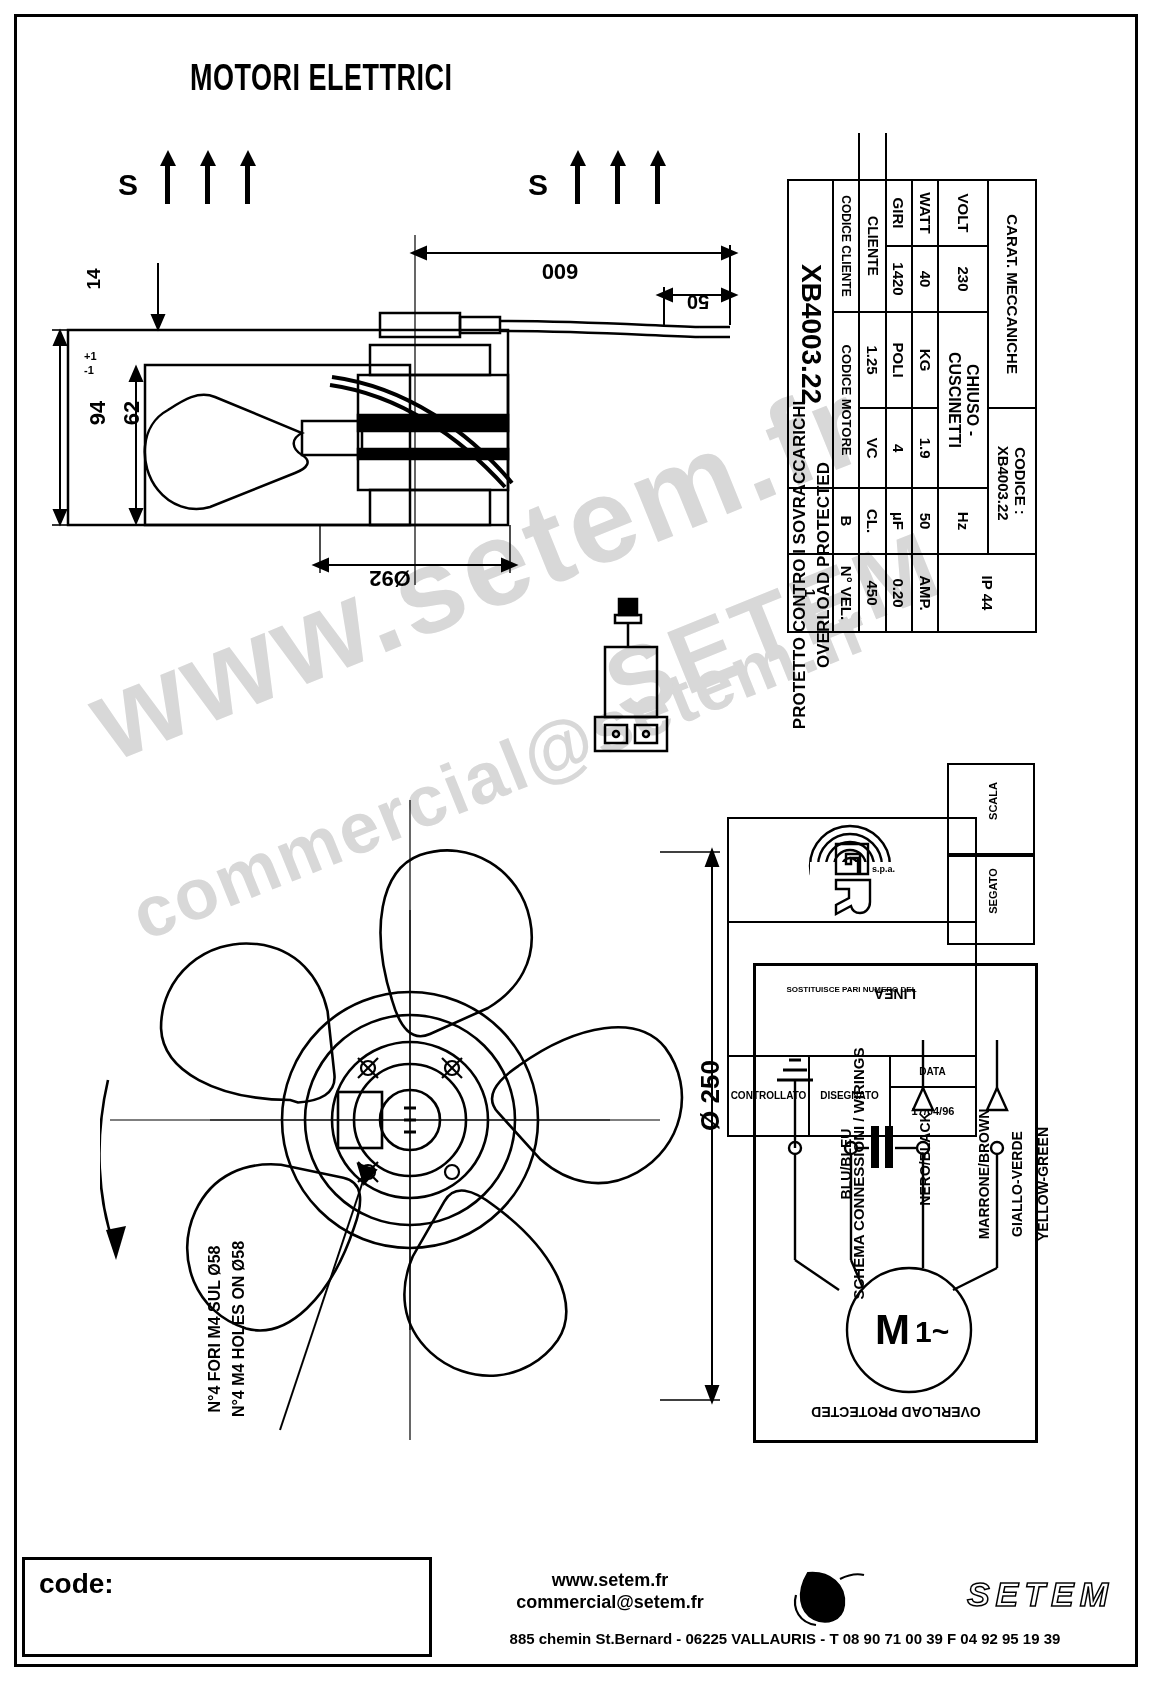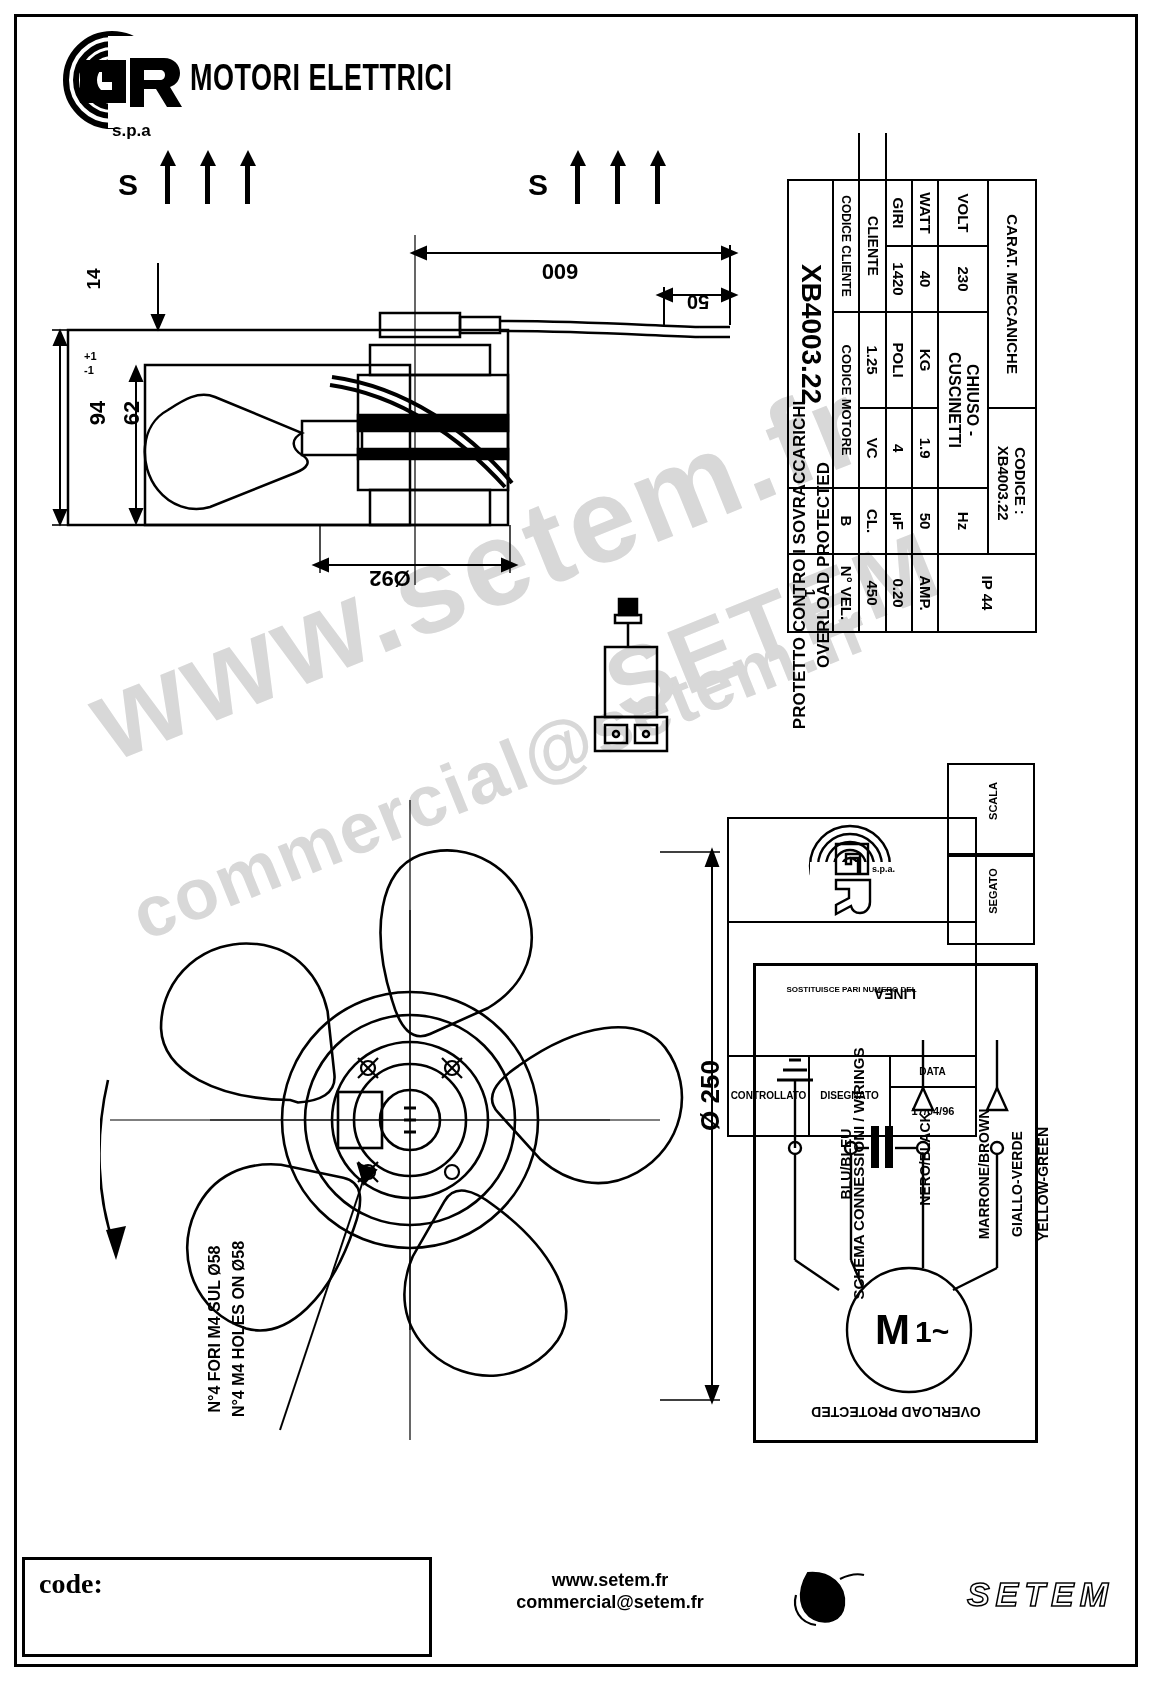--- a/index.html
+++ b/index.html
@@ -38,21 +38,21 @@
   #tb-rot{position:absolute;left:-30px;top:30px;width:190px;height:250px;transform:rotate(90deg);transform-origin:center center;}
   table.tb{border-collapse:collapse;width:190px;height:250px;font-size:11px;font-weight:bold;}
   table.tb td{border:2px solid #000;text-align:center;vertical-align:middle;}
 
   
   #wire-box{position:absolute;left:753px;top:963px;width:285px;height:480px;border:3px solid #000;box-sizing:border-box;}
   #wire-rot{position:absolute;left:0;top:0;width:279px;height:474px;transform:rotate(180deg);transform-origin:center center;}
   .wlabel{position:absolute;font-size:14px;font-weight:bold;white-space:nowrap;}
 
   
-  #code-box{position:absolute;left:22px;top:1557px;width:410px;height:100px;border:3px solid #000;box-sizing:border-box;font-family:Liberation Serif, serif;}
+  #code-box{position:absolute;left:22px;top:1557px;width:410px;height:100px;border:3px solid #000;box-sizing:border-box;}
   #code-lbl{position:absolute;left:14px;top:8px;font-size:28px;font-weight:bold;}
   #code-val{position:absolute;left:80px;top:34px;font-size:50px;font-weight:bold;letter-spacing:1px;}
   .foot{position:absolute;font-size:18px;font-weight:bold;text-align:center;}
   #setem-word{position:absolute;right:38px;top:1575px;font-size:34px;font-weight:bold;font-style:italic;letter-spacing:6px;
               -webkit-text-stroke:1.5px #000;color:#fff;}
   
   .wm{position:absolute;color:#d8d8d8;font-weight:bold;pointer-events:none;white-space:nowrap;}
   #wm1{left:70px;top:660px;font-size:120px;transform:rotate(-22deg);transform-origin:left top;letter-spacing:4px;}
   #wm2{left:120px;top:880px;font-size:72px;transform:rotate(-22deg);transform-origin:left top;letter-spacing:2px;}
   #wm3{left:590px;top:640px;font-size:96px;transform:rotate(-22deg);transform-origin:left top;letter-spacing:4px;}
@@ -62,37 +62,20 @@
 <body>
 
 <div id="page">
 
   <div class="wm" id="wm1">www.setem.fr</div>
   <div class="wm" id="wm2">commercial@setem.fr</div>
   <div class="wm" id="wm3">SETEM</div>
 
   <div class="frame"></div>
 
-  <div class="abs" id="logo-block">
-    <svg width="170" height="110" viewBox="0 0 170 110">
-      <g fill="none" stroke="#000" stroke-width="6">
-        <circle cx="78" cy="50" r="46"></circle>
-        <circle cx="78" cy="50" r="36"></circle>
-        <circle cx="78" cy="50" r="27"></circle>
-        <circle cx="78" cy="50" r="18"></circle>
-      </g>
-      <path d="M74 6 L150 6 L150 98 L74 98 Z" fill="#fff"></path>
-      <g fill="#000">
-        <path d="M46 30 h46 v12 h-30 v18 h16 v-8 h-10 v-11 h24 v32 h-46 z"></path>
-        <path d="M96 28 h34 c10 0 16 7 16 15 c0 7 -4 12 -10 14 l12 20 h-15 l-11 -18 h-12 v18 h-14 z
-                 M110 40 v10 h16 c3 0 5 -2 5 -5 c0 -3 -2 -5 -5 -5 z"></path>
-      </g>
-      <text x="78" y="106" font-family="Liberation Sans, sans-serif" font-size="17" font-weight="bold">s.p.a</text>
-    </svg>
-  </div>
   <div class="abs" id="brandname">MOTORI ELETTRICI</div>
 
   <div class="abs slabel" style="left:118px;top:168px;">S</div>
   <div class="uparrow" style="left:160px;top:150px;">
       <div class="head"></div>
       <div class="shaft"></div>
     </div>
   <div class="uparrow" style="left:200px;top:150px;">
       <div class="head"></div>
       <div class="shaft"></div>
@@ -470,20 +453,21 @@
     <div class="wlabel rot180" style="left:84px;top:20px;width:110px;text-align:center;">LINEA</div>
     <div class="wlabel rot180" style="left:30px;top:438px;width:220px;text-align:center;">OVERLOAD PROTECTED</div>
   </div>
 
   <div id="code-box">
     <div id="code-lbl">code:</div>
   </div>
 
   <div class="foot" style="left:470px;top:1570px;width:280px;">www.setem.fr</div>
   <div class="foot" style="left:470px;top:1592px;width:280px;">commercial@setem.fr</div>
+  <div class="foot" style="left:440px;top:1630px;width:690px;font-size:15px;">885 chemin St.Bernard  -   06225 VALLAURIS  -  T 08 90 71 00 39    F 04 92 95 19 39</div>
 
   <svg class="abs" style="left:790px;top:1565px;" width="80" height="62">
     <g fill="none" stroke="#000" stroke-width="2.2">
       <path d="M18 8 C40 6 56 20 54 40 C52 56 36 60 24 54 C10 47 6 28 18 8 Z" fill="#000"></path>
       <path d="M24 14 C40 16 48 28 46 40"></path>
       <path d="M50 14 C58 10 66 8 74 10"></path>
       <path d="M6 30 C2 44 10 58 26 60"></path>
     </g>
   </svg>
   <div class="abs" id="setem-word">SETEM</div>

